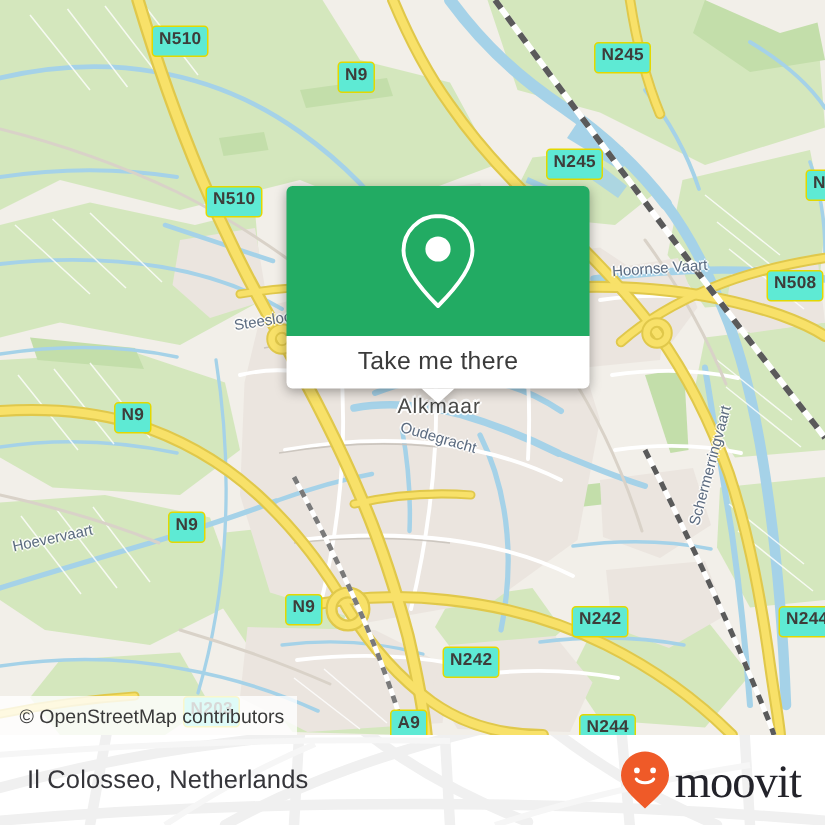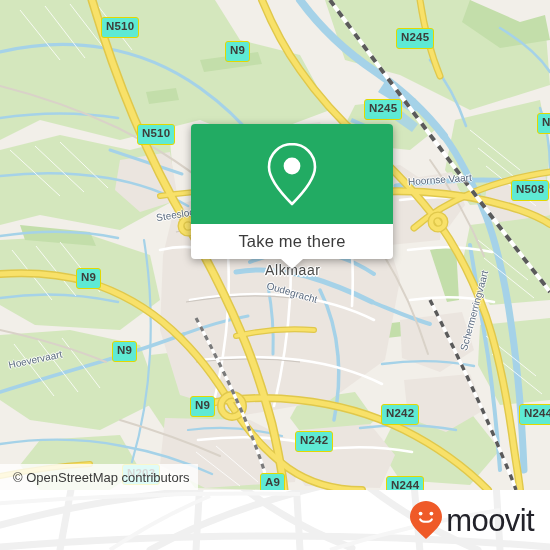--- a/index.html
+++ b/index.html
@@ -170,21 +170,21 @@
     align-items: center;
     gap: 3px;
   }
   #brand-mark { display:block; }
   #brand-word {
     font-size: 31px;
     color: #23232a;
     font-weight: normal;
     letter-spacing: -.6px;
     line-height: 1;
-    font-family: Liberation Sans, sans-serif;
+    font-family: Liberation Serif, serif;
   }
 </style>
 </head>
 <body>
 
 <div id="app">
 
   <div id="map">
 
     <svg class="maplayer" viewBox="0 0 550 490">
@@ -431,20 +431,21 @@
         <path d="M60,60 L72,-6"></path>
         <path d="M-10,58 C80,50 180,46 280,46 C380,46 470,50 560,58"></path>
       </g>
       <g stroke="#f6f6f6" fill="none" stroke-width="4">
         <path d="M-10,14 C90,6 190,2 300,4"></path>
         <path d="M330,60 C380,44 436,30 500,20"></path>
         <path d="M110,60 C140,40 172,22 210,6"></path>
       </g>
     </svg>
 
+    <div id="footer-title">Il Colosseo, Netherlands</div>
 
     <div id="brand">
       <svg id="brand-mark" width="34" height="40" viewBox="0 0 34 40">
         <path d="M17 1 C8.2 1 1 8.2 1 17 C1 25 9 31.5 17 39 C25 31.5 33 25 33 17 C33 8.2 25.8 1 17 1 Z" fill="#ef5a28"></path>
         <circle cx="11.6" cy="13.6" r="1.9" fill="#ffffff"></circle>
         <circle cx="22.4" cy="13.6" r="1.9" fill="#ffffff"></circle>
         <path d="M11.2 19.4 C13 22.6 21 22.6 22.8 19.4" fill="none" stroke="#ffffff" stroke-width="2.1" stroke-linecap="round"></path>
       </svg>
       <span id="brand-word">moovit</span>
     </div>

